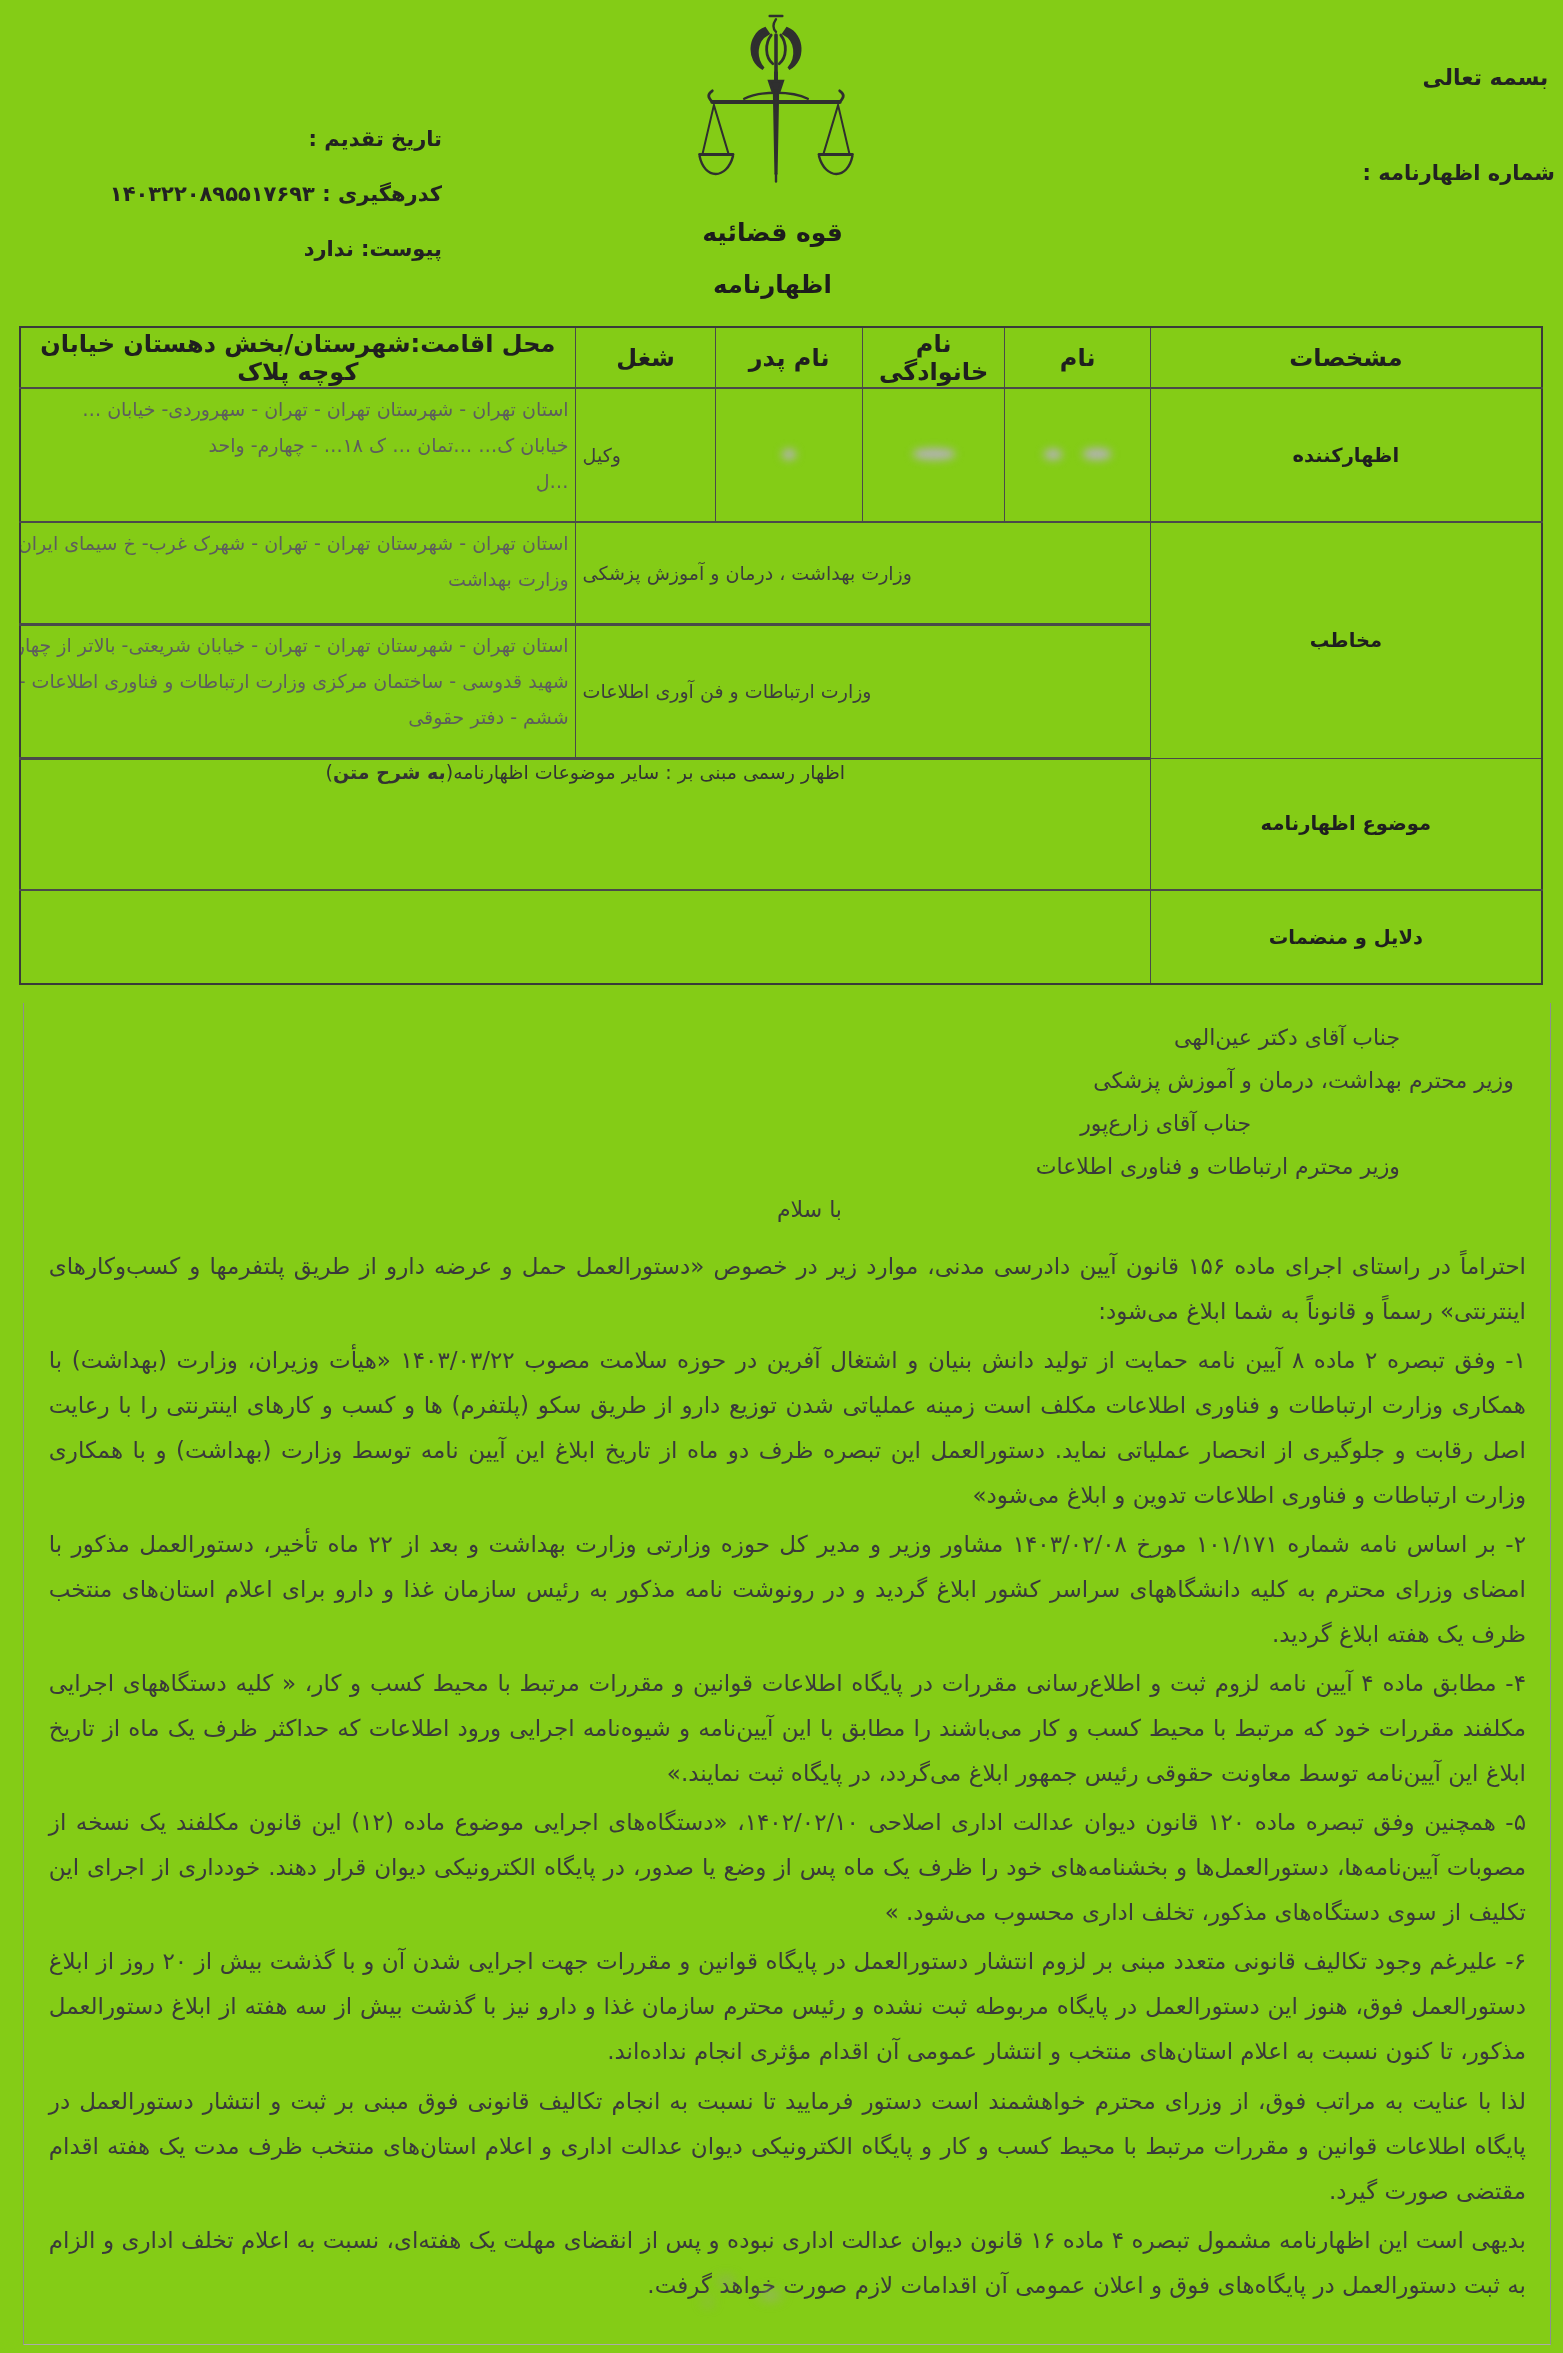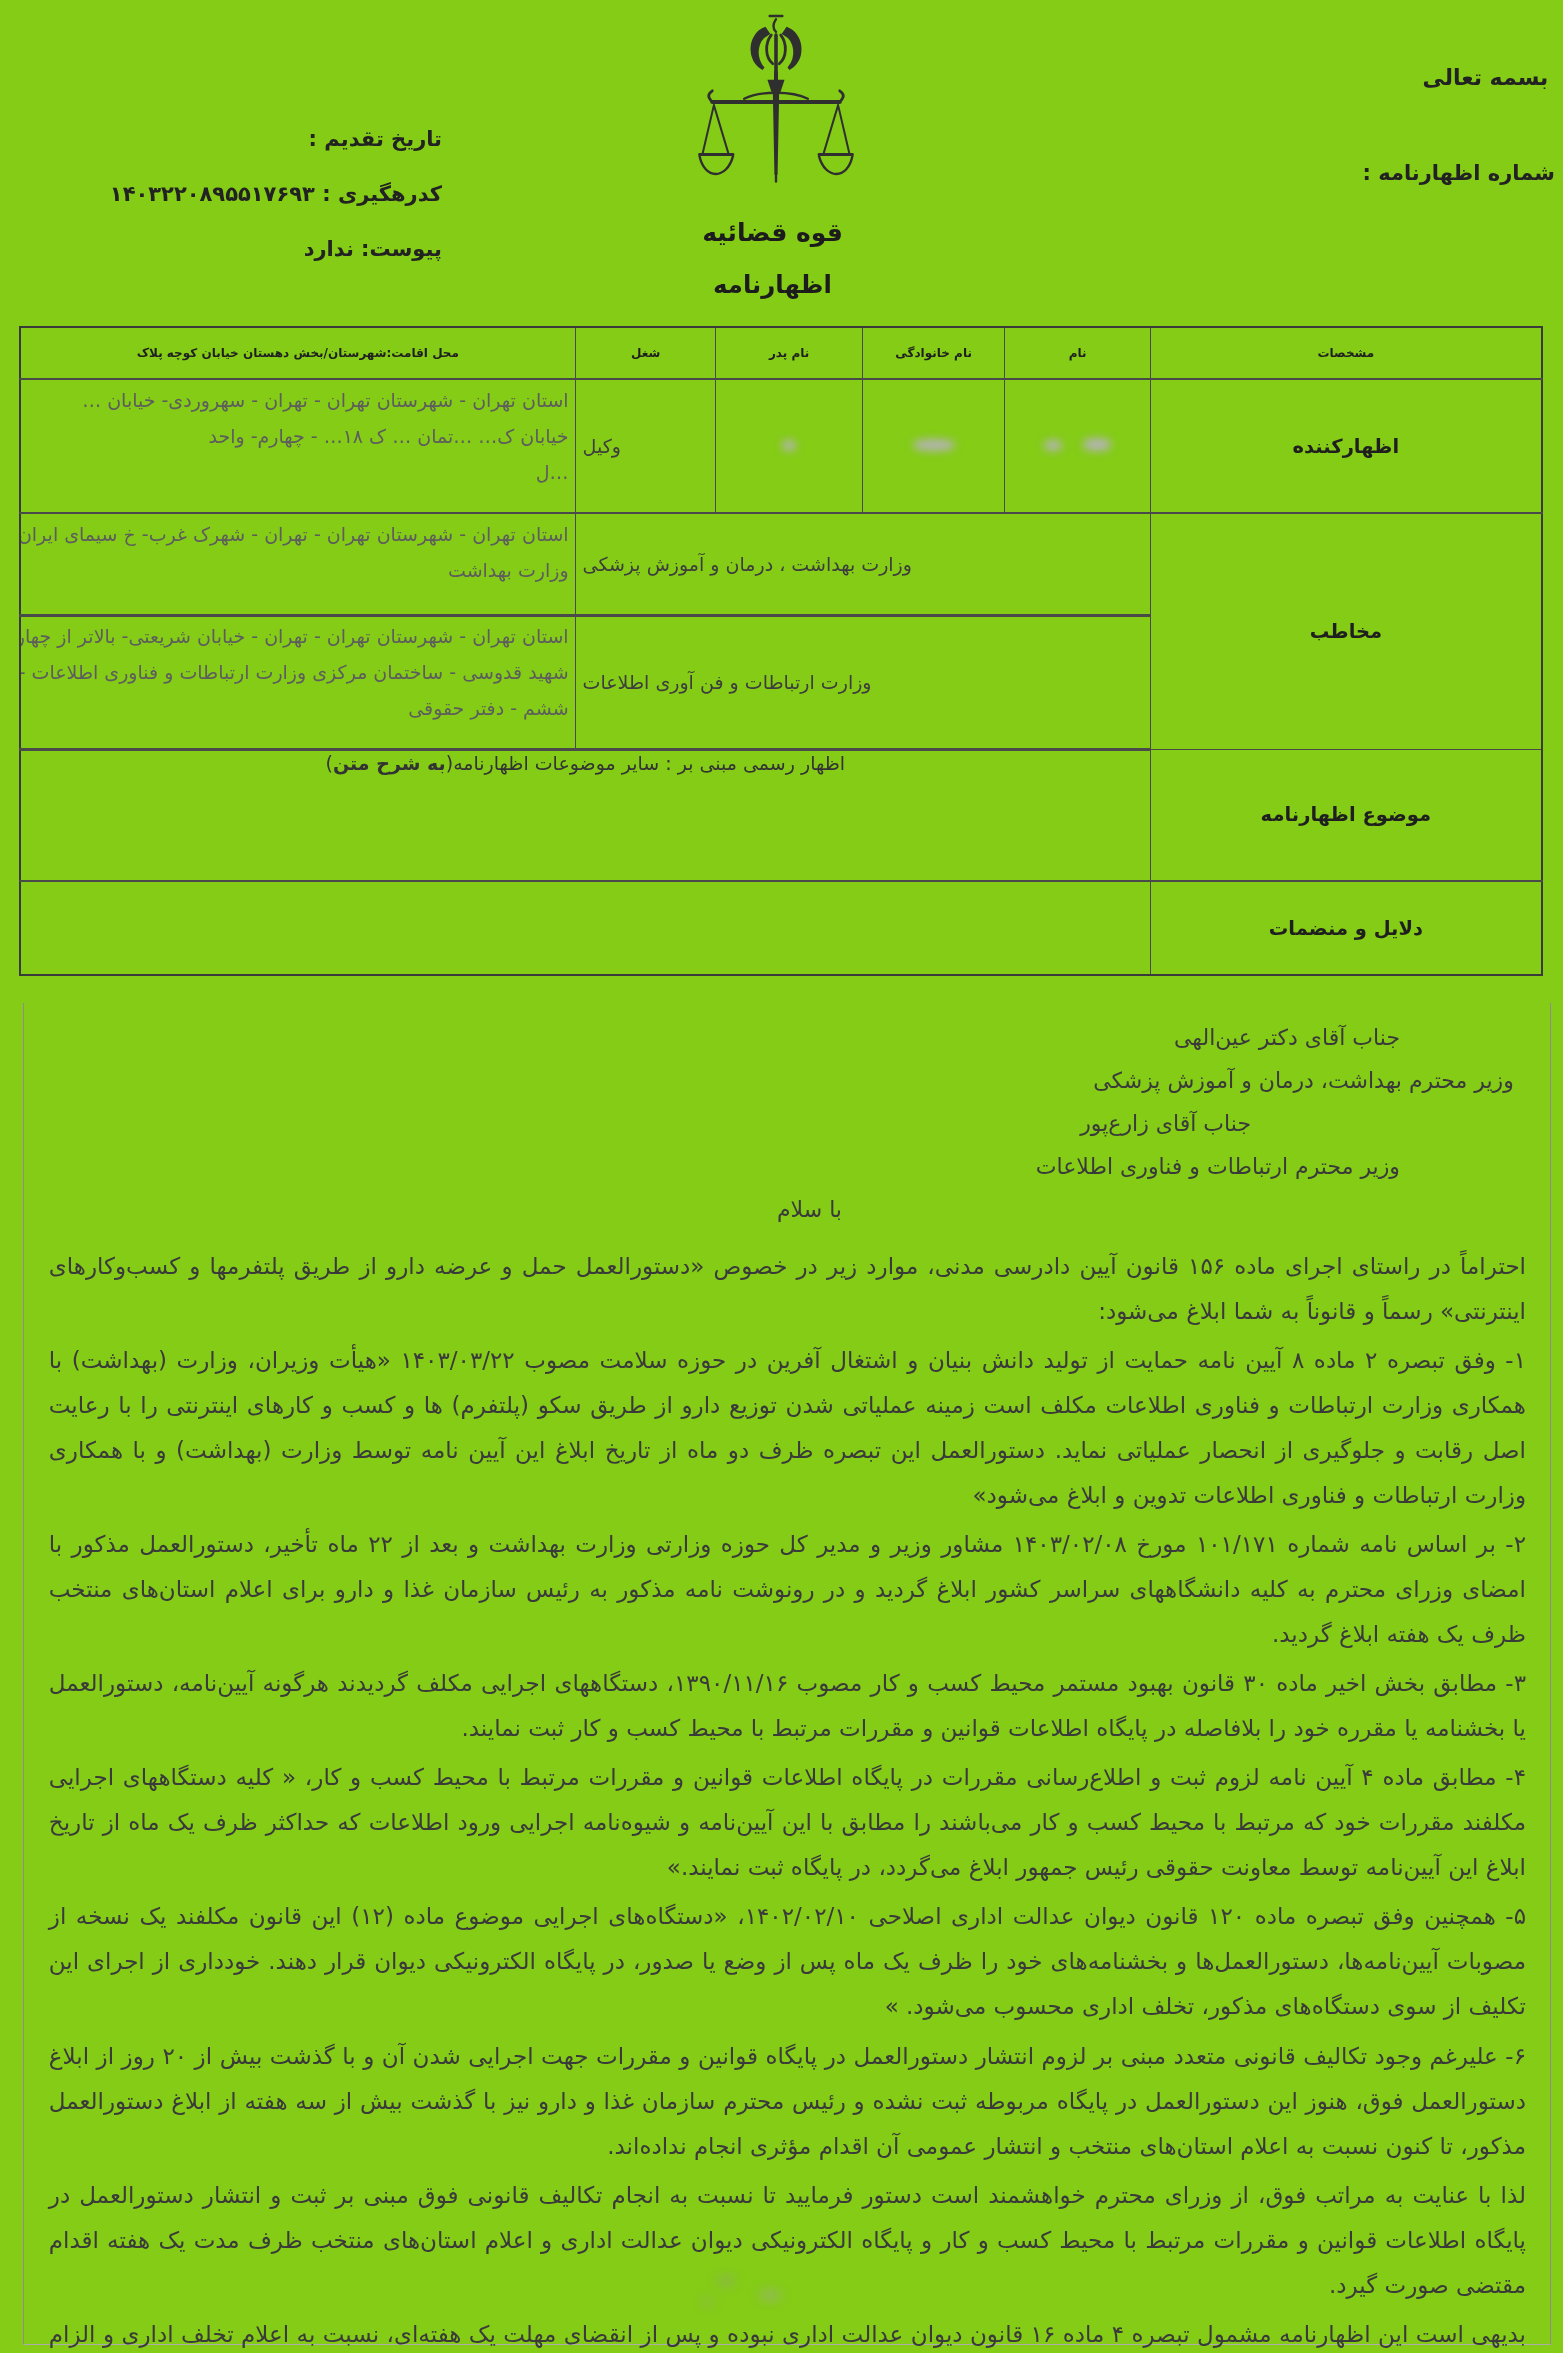--- a/index.html
+++ b/index.html
@@ -22,21 +22,21 @@
   table.main{position:absolute; top:326px; right:20.4px; width:1521px;
     border-collapse:collapse; table-layout:fixed;
     border:2.4px solid #3a3a3a;}
   table.main th, table.main td{border:1.6px solid #4a4a4a; padding:1.6px 6.5px; overflow:hidden;}
   tr.r-head{height:52px;}
   tr.r-decl{height:134px;}
   tr.r-m1{height:102px;}
   tr.r-m2{height:134px;}
   tr.r-subj{height:132px;}
   tr.r-evid{height:94px;}
-  tr.r-head th{font-size:12px; font-weight:bold; text-align:center; color:#1f1f1f; border-bottom-width:2.4px;}
+  tr.r-head th{font-size:24px; font-weight:bold; text-align:center; color:#1f1f1f; border-bottom-width:2.4px;}
   th.lbl{font-size:19.5px; font-weight:bold; text-align:center; color:#1f1f1f;}
   tr.r-decl th, tr.r-decl td{border-bottom-width:2.4px;}
   tr.r-m1 td{border-bottom-width:3.3px;}
   tr.r-m2 td{border-bottom-width:3.3px;}
   tr.r-subj th, tr.r-subj td{border-bottom-width:2.4px;text-align:center;}
   td.center{text-align:left; vertical-align:middle; font-size:19px; color:#3d3d3d;}
   td.addr{font-size:19px; color:#5d5d5d; vertical-align:top; padding-top:9.8px; line-height:36px; filter:blur(0.2px);}
   td.addr .addr-line{white-space:nowrap;}
   td.faded{text-align:center; vertical-align:middle;}
   .sm{display:inline-block; background:#b3b3b3; filter:blur(4.1px); border-radius:45%;}
@@ -190,21 +190,20 @@
         <div>وزیر محترم بهداشت، درمان و آموزش پزشکی</div>
         <div>جناب آقای زارع‌پور</div>
         <div>وزیر محترم ارتباطات و فناوری اطلاعات</div>
         <div>با سلام</div>
       </div>
     <div class="paras">
 
     <p>احتراماً در راستای اجرای ماده ۱۵۶ قانون آیین دادرسی مدنی، موارد زیر در خصوص «دستورالعمل حمل و عرضه دارو از طریق پلتفرمها و کسب‌وکارهای اینترنتی» رسماً و قانوناً به شما ابلاغ می‌شود:</p>
         <p>۱- وفق تبصره ۲ ماده ۸ آیین نامه حمایت از تولید دانش بنیان و اشتغال آفرین در حوزه سلامت مصوب ۱۴۰۳/۰۳/۲۲ «هیأت وزیران، وزارت (بهداشت) با همکاری وزارت ارتباطات و فناوری اطلاعات مکلف است زمینه عملیاتی شدن توزیع دارو از طریق سکو (پلتفرم) ها و کسب و کارهای اینترنتی را با رعایت اصل رقابت و جلوگیری از انحصار عملیاتی نماید. دستورالعمل این تبصره ظرف دو ماه از تاریخ ابلاغ این آیین نامه توسط وزارت (بهداشت) و با همکاری وزارت ارتباطات و فناوری اطلاعات تدوین و ابلاغ می‌شود»</p>
         <p>۲- بر اساس نامه شماره ۱۰۱/۱۷۱ مورخ ۱۴۰۳/۰۲/۰۸ مشاور وزیر و مدیر کل حوزه وزارتی وزارت بهداشت و بعد از ۲۲ ماه تأخیر، دستورالعمل مذکور با امضای وزرای محترم به کلیه دانشگاههای سراسر کشور ابلاغ گردید و در رونوشت نامه مذکور به رئیس سازمان غذا و دارو برای اعلام استان‌های منتخب ظرف یک هفته ابلاغ گردید.</p>
-        <p>۳- مطابق بخش اخیر ماده ۳۰ قانون بهبود مستمر محیط کسب و کار مصوب ۱۳۹۰/۱۱/۱۶، دستگاههای اجرایی مکلف گردیدند هرگونه آیین‌نامه، دستورالعمل یا بخشنامه یا مقرره خود را بلافاصله در پایگاه اطلاعات قوانین و مقررات مرتبط با محیط کسب و کار ثبت نمایند.</p>
         <p>۴- مطابق ماده ۴ آیین نامه لزوم ثبت و اطلاع‌رسانی مقررات در پایگاه اطلاعات قوانین و مقررات مرتبط با محیط کسب و کار، « کلیه دستگاههای اجرایی مکلفند مقررات خود که مرتبط با محیط کسب و کار می‌باشند را مطابق با این آیین‌نامه و شیوه‌نامه اجرایی ورود اطلاعات که حداکثر ظرف یک ماه از تاریخ ابلاغ این آیین‌نامه توسط معاونت حقوقی رئیس جمهور ابلاغ می‌گردد، در پایگاه ثبت نمایند.»</p>
         <p>۵- همچنین وفق تبصره ماده ۱۲۰ قانون دیوان عدالت اداری اصلاحی ۱۴۰۲/۰۲/۱۰، «دستگاه‌های اجرایی موضوع ماده (۱۲) این قانون مکلفند یک نسخه از مصوبات آیین‌نامه‌ها، دستورالعمل‌ها و بخشنامه‌های خود را ظرف یک ماه پس از وضع یا صدور، در پایگاه الکترونیکی دیوان قرار دهند. خودداری از اجرای این تکلیف از سوی دستگاه‌های مذکور، تخلف اداری محسوب می‌شود. »</p>
         <p>۶- علیرغم وجود تکالیف قانونی متعدد مبنی بر لزوم انتشار دستورالعمل در پایگاه قوانین و مقررات جهت اجرایی شدن آن و با گذشت بیش از ۲۰ روز از ابلاغ دستورالعمل فوق، هنوز این دستورالعمل در پایگاه مربوطه ثبت نشده و رئیس محترم سازمان غذا و دارو نیز با گذشت بیش از سه هفته از ابلاغ دستورالعمل مذکور، تا کنون نسبت به اعلام استان‌های منتخب و انتشار عمومی آن اقدام مؤثری انجام نداده‌اند.</p>
         <p>لذا با عنایت به مراتب فوق، از وزرای محترم خواهشمند است دستور فرمایید تا نسبت به انجام تکالیف قانونی فوق مبنی بر ثبت و انتشار دستورالعمل در پایگاه اطلاعات قوانین و مقررات مرتبط با محیط کسب و کار و پایگاه الکترونیکی دیوان عدالت اداری و اعلام استان‌های منتخب ظرف مدت یک هفته اقدام مقتضی صورت گیرد.</p>
         <p>بدیهی است این اظهارنامه مشمول تبصره ۴ ماده ۱۶ قانون دیوان عدالت اداری نبوده و پس از انقضای مهلت یک هفته‌ای، نسبت به اعلام تخلف اداری و الزام به ثبت دستورالعمل در پایگاه‌های فوق و اعلان عمومی آن اقدامات لازم صورت خواهد گرفت.</p>
       </div>
 
   </div>
 
   <div class="sig-smudge"></div>

